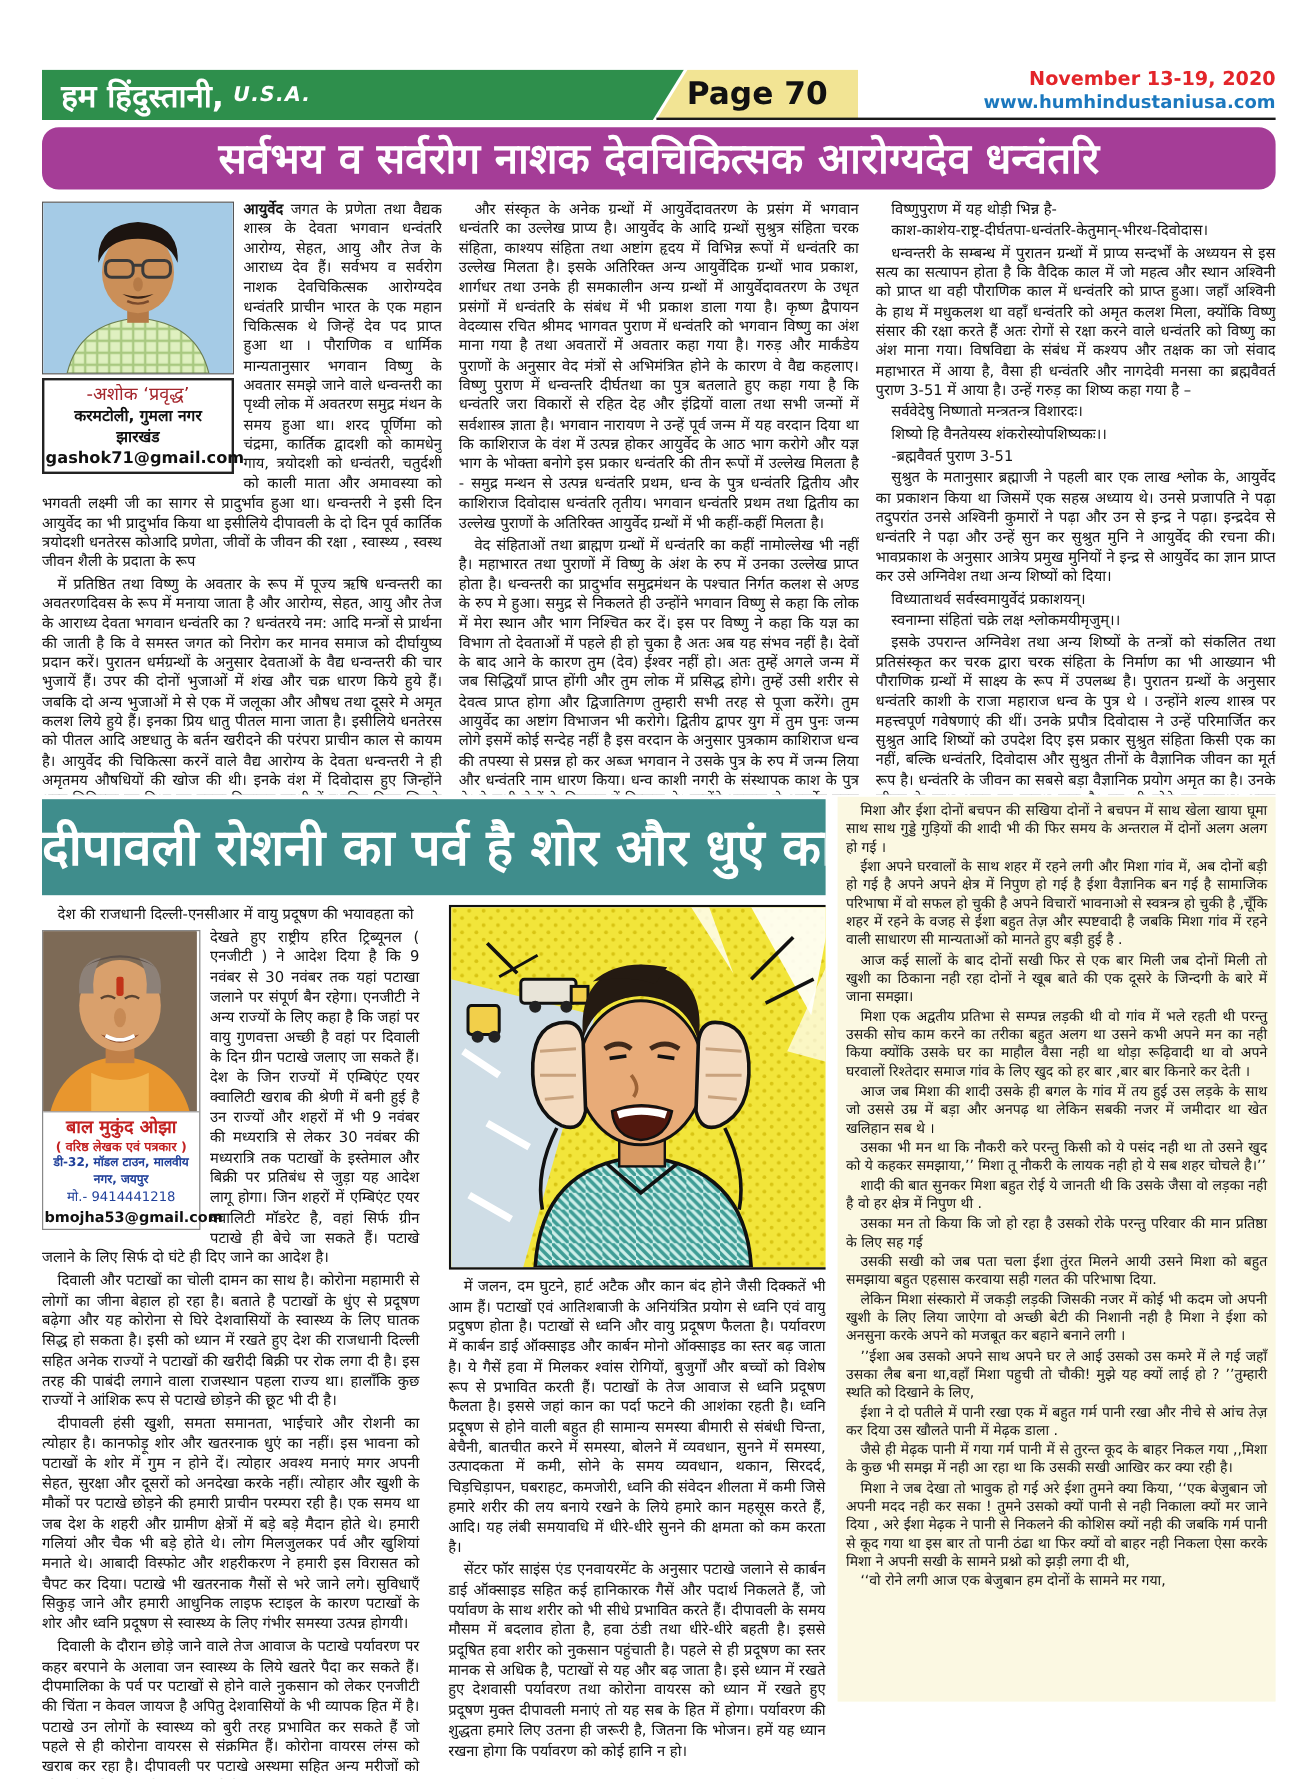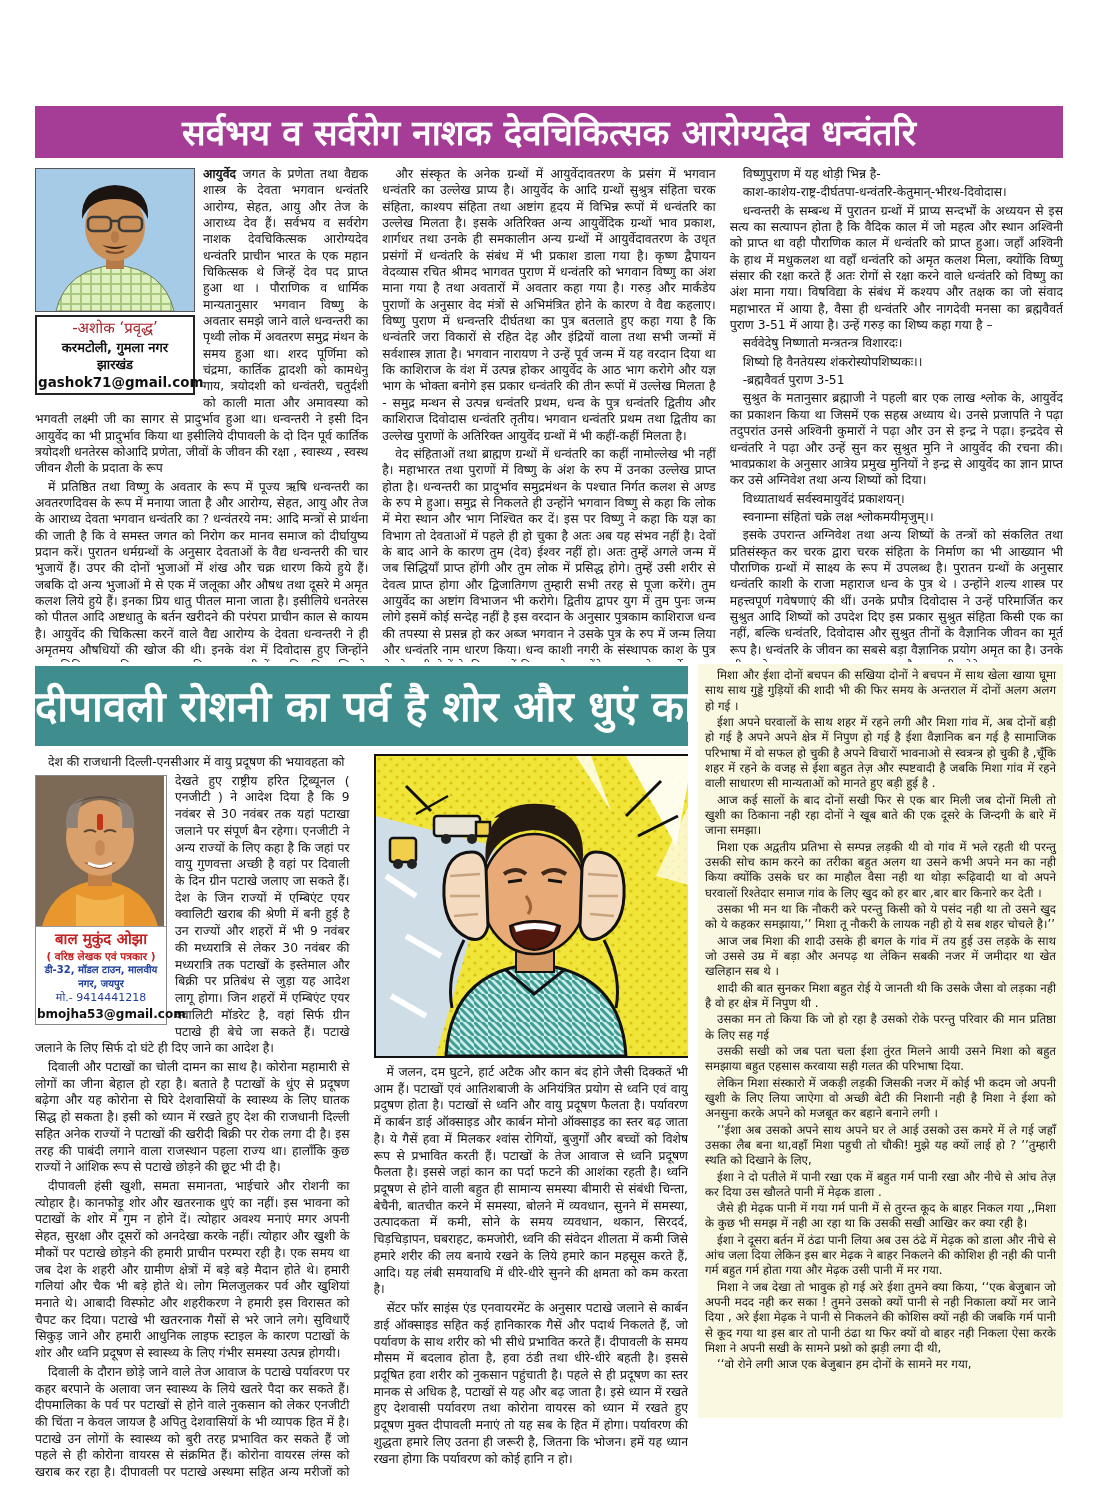--- a/index.html
+++ b/index.html
@@ -18,21 +18,21 @@
             display:flex;align-items:center;justify-content:center;
             font-size:26px;font-weight:bold;color:#111;}
   .header-rule{position:absolute;left:512px;right:0;top:42px;height:2px;background:#1a1a1a;}
   .issue-info{position:absolute;right:0;top:0;text-align:right;line-height:1.25;}
   .issue-date{color:#e3252a;font-size:16px;font-weight:bold;}
   .website{color:#1b78be;font-size:15px;font-weight:bold;}
 
   
   .headline1{position:absolute;top:106px;left:35px;right:32px;height:52px;background:#a53d97;
              color:#fff;font-size:35px;font-weight:bold;text-align:center;line-height:54px;
-             white-space:nowrap;overflow:hidden;}
+             white-space:nowrap;overflow:hidden;border-radius:14px;}
   .a1cols{position:absolute;top:166px;left:35px;right:32px;height:496px;display:flex;gap:14px;overflow:hidden;}
   .col{flex:1;font-size:12.3px;line-height:1.33;text-align:justify;color:#141414;overflow:hidden;}
   .para{margin:0 0 2px 0;text-indent:13px;}
   .para.noindent{text-indent:0;}
   .photo-box1{float:left;width:160px;margin:2px 8px 3px 0;}
   .photo-frame{border:1px solid #555;display:block;}
   .caption1{border:2px solid #222;margin-top:3px;text-align:center;padding:2px 1px;background:#fff;}
   .cap-name{color:#a3252b;font-weight:normal;font-size:15px;}
   .cap-line{font-weight:bold;font-size:13px;color:#111;}
   .cap-email{font-weight:bold;font-size:13.5px;color:#111;}
@@ -59,20 +59,32 @@
                   text-align:center;padding:1px 0 2px 0;}
   .opinion-title{font-size:30px;font-weight:bold;color:#111;line-height:1.1;}
   .opinion-body{font-size:11.7px;line-height:1.31;text-align:justify;color:#141414;}
   .opinion-body .para{margin:0 0 1px 0;text-indent:12px;}
 </style>
 </head>
 <body>
 
 <div class="page">
 
+  <div class="header-row">
+    <div class="masthead">
+      <span class="paper-name">हम हिंदुस्तानी,</span>
+      <span class="usa">U.S.A.</span>
+    </div>
+    <div class="page-tab">Page 70</div>
+    <div class="header-rule"></div>
+    <div class="issue-info">
+      <div class="issue-date">November 13-19, 2020</div>
+      <div class="website">www.humhindustaniusa.com</div>
+    </div>
+  </div>
 
   <div class="headline1">सर्वभय व सर्वरोग नाशक देवचिकित्सक आरोग्यदेव धन्वंतरि</div>
 
   <div class="a1cols">
     <div class="col">
       <div class="photo-box1">
         <svg class="photo-frame" width="158" height="142" viewBox="0 0 158 142">
           <rect width="158" height="142" fill="#a5cbe6"></rect>
           <defs>
             <pattern id="check1" width="10" height="10" patternUnits="userSpaceOnUse">
@@ -219,30 +231,29 @@
     </div>
   </div>
 
   <div class="opinion">
     <div class="opinion-body">
       <div>
           <p class="para">मिशा और ईशा दोनों बचपन की सखिया दोनों ने बचपन में साथ खेला खाया घूमा साथ साथ गुड्डे गुड़ियों की शादी भी की फिर समय के अन्तराल में दोनों अलग अलग हो गई ।</p>
           <p class="para">ईशा अपने घरवालों के साथ शहर में रहने लगी और मिशा गांव में, अब दोनों बड़ी हो गई है अपने अपने क्षेत्र में निपुण हो गई है ईशा वैज्ञानिक बन गई है सामाजिक परिभाषा में वो सफल हो चुकी है अपने विचारों भावनाओ से स्वत्रन्त्र हो चुकी है ,चूँकि शहर में रहने के वजह से ईशा बहुत तेज़ और स्पष्टवादी है जबकि मिशा गांव में रहने वाली साधारण सी मान्यताओं को मानते हुए बड़ी हुई है .</p>
           <p class="para">आज कई सालों के बाद दोनों सखी फिर से एक बार मिली जब दोनों मिली तो खुशी का ठिकाना नही रहा दोनों ने खूब बाते की एक दूसरे के जिन्दगी के बारे में जाना समझा।</p>
           <p class="para">मिशा एक अद्वतीय प्रतिभा से सम्पन्न लड़की थी वो गांव में भले रहती थी परन्तु उसकी सोच काम करने का तरीका बहुत अलग था उसने कभी अपने मन का नही किया क्योंकि उसके घर का माहौल वैसा नही था  थोड़ा रूढ़िवादी था वो अपने घरवालों रिश्तेदार समाज गांव के लिए खुद को हर बार ,बार बार किनारे कर देती ।</p>
+          <p class="para">आज जब मिशा की शादी उसके ही बगल के गांव में तय हुई उस लड़के के साथ जो उससे उम्र में बड़ा और अनपढ़ था  लेकिन सबकी नजर में जमीदार था खेत खलिहान सब थे ।</p>
           <p class="para">उसका भी मन था कि नौकरी करे परन्तु किसी को ये पसंद नही था तो उसने खुद को ये कहकर समझाया,’’ मिशा  तू नौकरी के लायक नही हो ये सब शहर  चोचले  है।’’</p>
-          <p class="para">आज जब मिशा की शादी उसके ही बगल के गांव में तय हुई उस लड़के के साथ जो उससे उम्र में बड़ा और अनपढ़ था  लेकिन सबकी नजर में जमीदार था खेत खलिहान सब थे ।</p>
           <p class="para">शादी की बात सुनकर मिशा बहुत रोई ये जानती थी कि उसके जैसा वो लड़का नही है वो हर क्षेत्र में निपुण थी .</p>
           <p class="para">उसका मन तो किया कि जो हो रहा है उसको रोके परन्तु परिवार की मान प्रतिष्ठा के लिए सह गई</p>
           <p class="para">उसकी सखी को जब पता चला ईशा तुंरत मिलने आयी उसने मिशा को बहुत समझाया बहुत एहसास करवाया सही गलत की परिभाषा दिया.</p>
           <p class="para">लेकिन मिशा संस्कारो में जकड़ी लड़की जिसकी नजर में कोई भी कदम जो अपनी खुशी के लिए लिया जाऐगा वो अच्छी बेटी की निशानी नही है मिशा ने ईशा को अनसुना करके अपने को मजबूत कर बहाने बनाने लगी ।</p>
           <p class="para">’’ईशा  अब उसको अपने साथ अपने घर ले आई उसको उस कमरे में ले गई जहाँ उसका लैब बना था,वहाँ मिशा पहुची तो चौकी! मुझे यह क्यों लाई हो ? ’’तुम्हारी स्थति को दिखाने के लिए,</p>
           <p class="para">ईशा ने दो पतीले में पानी रखा एक में बहुत गर्म पानी रखा और नीचे से आंच तेज़ कर दिया उस खौलते पानी में मेढ़क डाला .</p>
           <p class="para">जैसे ही मेढ़क पानी में गया गर्म पानी में से तुरन्त कूद के बाहर निकल गया ,,मिशा के कुछ भी समझ में नही आ रहा था कि उसकी सखी आखिर कर क्या रही है।</p>
-          <p class="para">ईशा ने दूसरा बर्तन में ठंढा पानी लिया अब उस ठंढे में मेढ़क को डाला और नीचे से आंच जला दिया लेकिन इस बार मेढ़क ने बाहर निकलने की कोशिश  ही नही की पानी  गर्म बहुत गर्म होता गया और मेढ़क उसी पानी में मर गया.</p>
           <p class="para">मिशा ने जब देखा तो भावुक हो गई अरे ईशा तुमने क्या किया, ‘‘एक बेजुबान  जो अपनी मदद नही कर सका ! तुमने उसको क्यों पानी से नही निकाला क्यों मर जाने दिया , अरे ईशा मेढ़क ने पानी से निकलने की कोशिस क्यों नही की जबकि गर्म पानी से कूद गया था इस बार तो पानी ठंढा था फिर क्यों वो बाहर नही निकला ऐसा करके मिशा ने अपनी सखी  के सामने प्रश्नो को झड़ी लगा दी थी,</p>
           <p class="para">‘‘वो रोने लगी आज एक बेजुबान हम दोनों के सामने मर गया,</p>
         </div>
 
     </div>
   </div>
 
 </div>
 
 </body></html>

